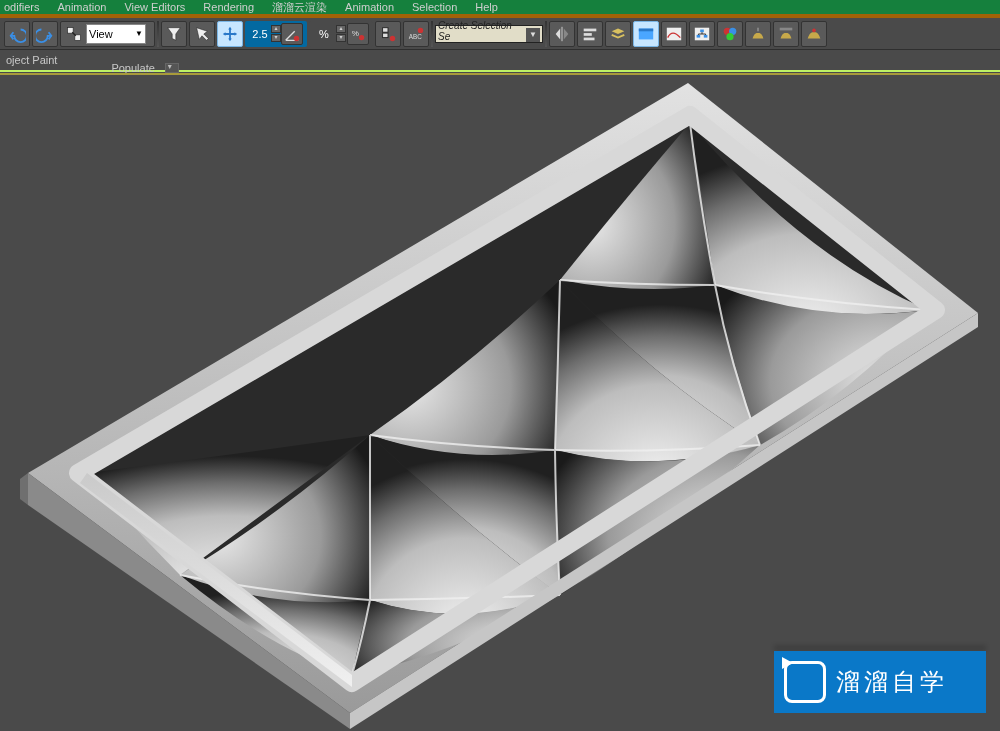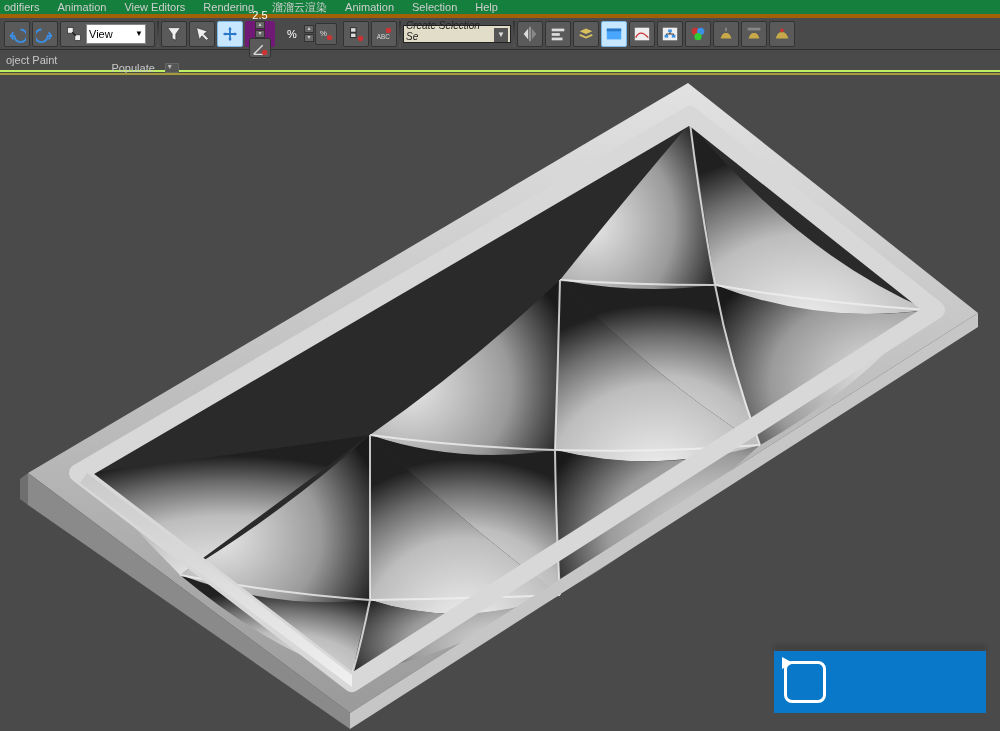--- a/index.html
+++ b/index.html
@@ -165,21 +165,21 @@
         <path d="M4 3l3 13 3-4 5 5 2-2-5-5 4-3z" class="whiteico"></path>
       </svg>
   </div>
 
   <div class="tbtn active">
     <svg viewBox="0 0 20 20">
         <path d="M10 2l2 3h-1v4h4v-1l3 2-3 2v-1h-4v4h1l-2 3-2-3h1v-4H5v1l-3-2 3-2v1h4V5H8z" fill="#2a78c8"></path>
       </svg>
   </div>
 
-  <div class="tbtn tbtn-wide" style="background:#701a75;border:none;gap:0;flex-direction:column;">
+  <div class="tbtn tbtn-wide" style="background:#0369a1;border:none;gap:0;">
     <span class="snap-val">2.5</span>
     <div class="snap-arrows">
         <span>▴</span>
         <span>▾</span>
       </div>
     <div class="tbtn" style="width:22px;height:22px;">
       <svg viewBox="0 0 20 20">
           <path d="M3 17h14M3 17l10-10" stroke="#ddd" fill="none" stroke-width="1.5"></path>
           <circle cx="15" cy="15" r="3" class="magnet"></circle>
         </svg>
@@ -391,15 +391,16 @@
   </div>
 
   <div class="wm-shadow"></div>
   <div class="watermark">
     <div class="logo">
       <svg viewBox="0 0 24 24">
           <path d="M8 6v12l11-6z" fill="#fff"></path>
         </svg>
     </div>
     <div class="text">
+      <div class="cn">溜溜自学</div>
     </div>
   </div>
 </div>
 
 </body></html>

